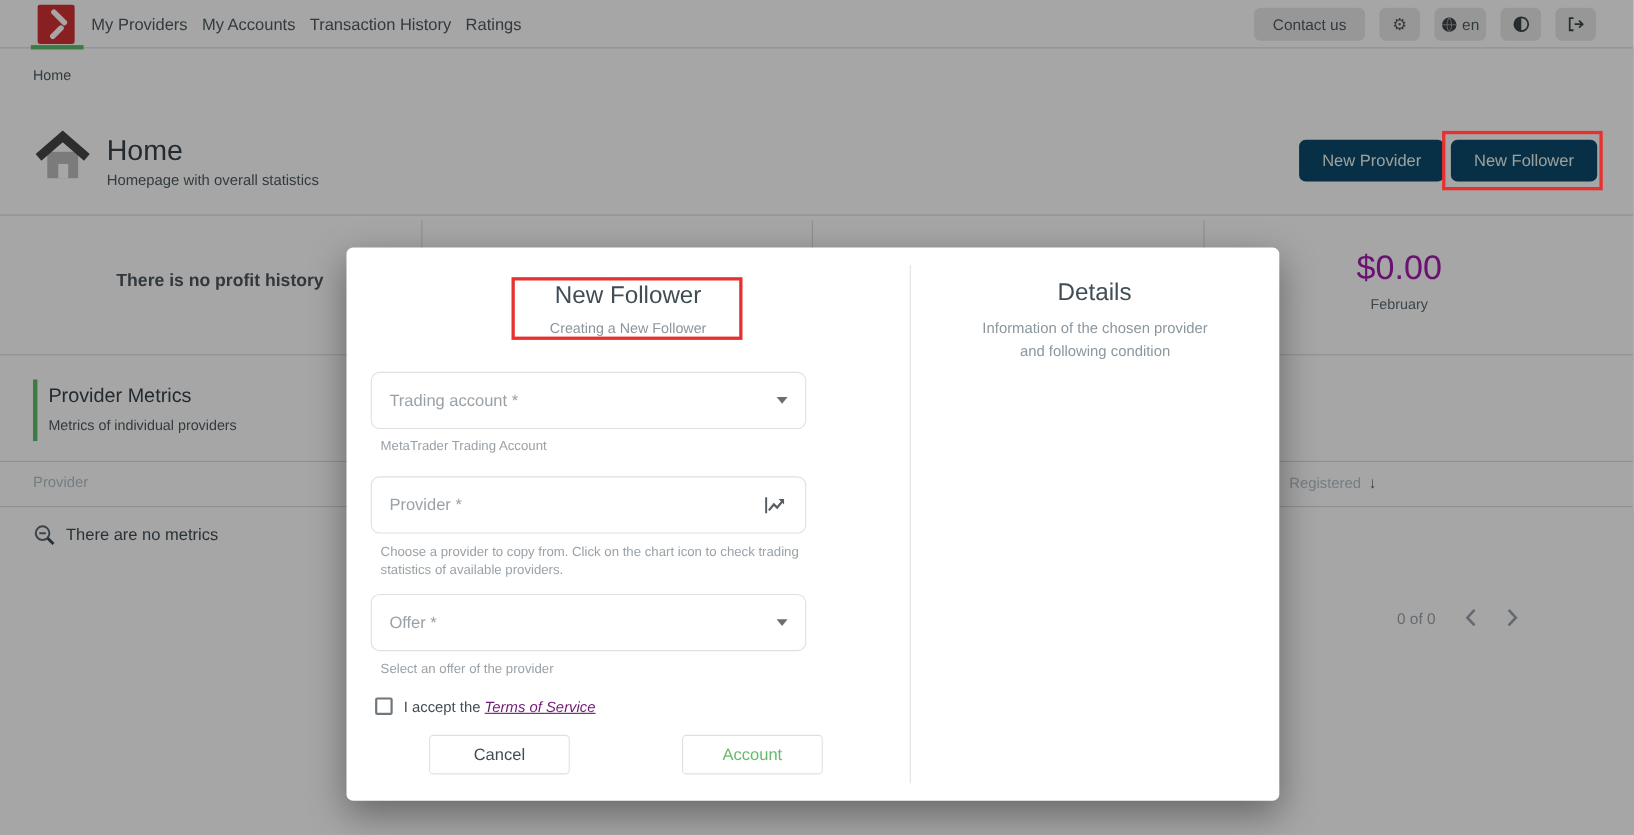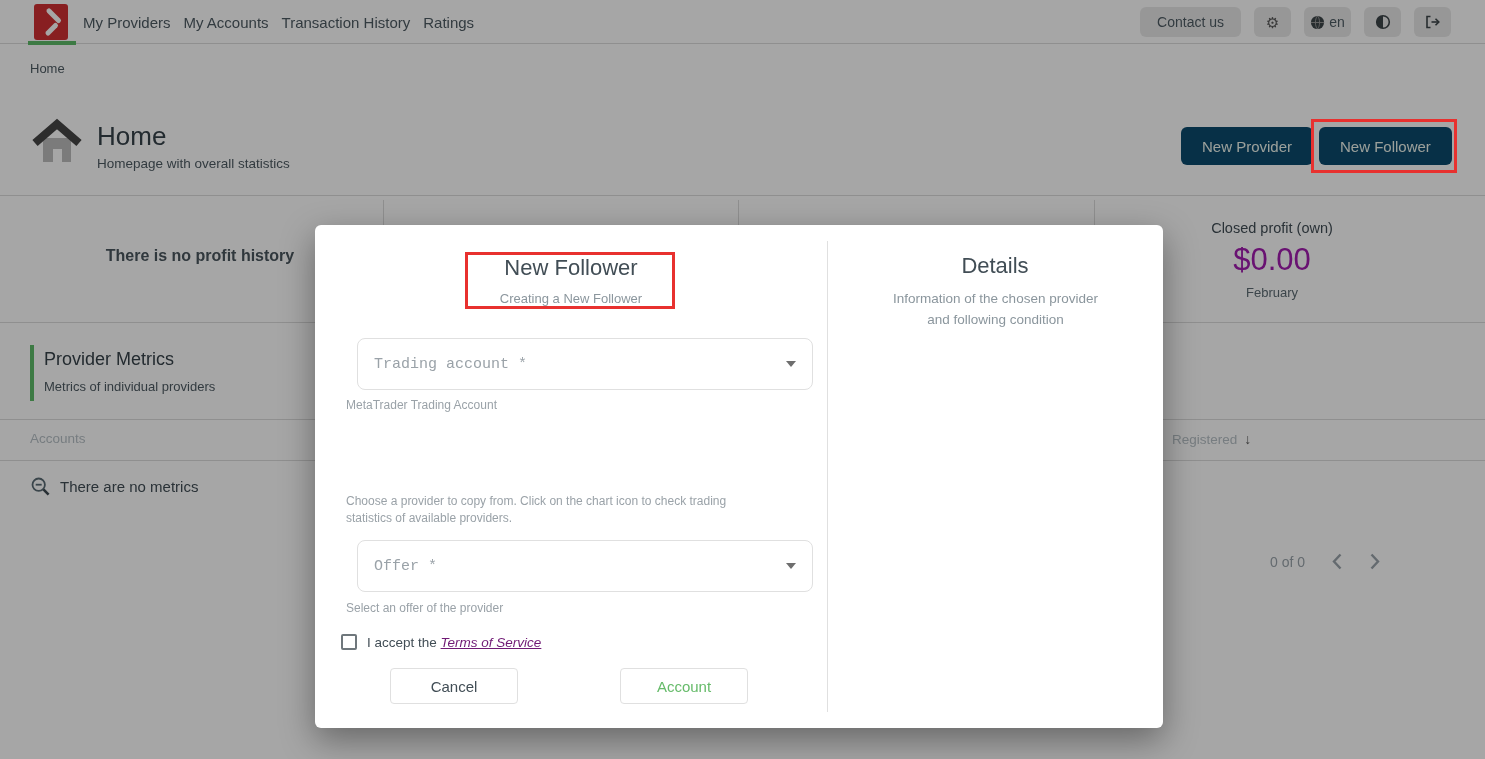--- a/index.html
+++ b/index.html
@@ -68,21 +68,21 @@
   
   #overlay { left:0; top:0; width:1485px; height:759px; background:rgba(0,0,0,0.35); z-index:10; }
 
   
   #modal { left:315px; top:225px; width:848px; height:503px; background:#fff; border-radius:6px; box-shadow:0 12px 34px rgba(0,0,0,0.38); z-index:20; }
   #modal-divider { left:512px; top:16px; height:471px; background:#e0e0e0; }
   #form-col { left:0; top:0; width:512px; height:503px; }
   #modal-title { left:0; top:30px; width:512px; text-align:center; font-size:22px; color:#414d55; }
   #modal-subtitle { left:0; top:66px; width:512px; text-align:center; font-size:13px; color:#8b969d; }
 
-  .field { position:absolute; left:42px; width:456px; height:52px; border:1px solid #e0e0e0; border-radius:8px; background:#fff; display:flex; align-items:center; padding:0 16px; cursor:pointer;font-family:Liberation Mono, monospace; }
+  .field { position:absolute; left:22px; width:396px; height:52px; border:1px solid #e0e0e0; border-radius:8px; background:#fff; display:flex; align-items:center; padding:0 16px; cursor:pointer; }
   .field-label { font-size:15px; color:#9aa2a8; flex:1; }
   .caret { width:0; height:0; border-left:5px solid transparent; border-right:5px solid transparent; border-top:6px solid #6e6e6e; }
   #field-trading { top:113px; }
   #field-provider { top:208px; }
   #field-offer { top:315px; }
   .helper { position:absolute; left:31px; font-size:12px; color:#9aa2a8; line-height:1.45; }
   #helper-trading { top:172px; }
   #helper-provider { top:268px; max-width:408px; }
   #helper-offer { top:375px; }
 
@@ -170,31 +170,30 @@
 <button id="new-provider-btn" class="green-btn">New Provider</button>
 <button id="new-follower-btn" class="green-btn">New Follower</button>
 
 <div id="stats-top" class="abs hline"></div>
 <div id="stats-bottom" class="abs hline"></div>
 <div id="stats-v1" class="abs vline"></div>
 <div id="stats-v2" class="abs vline"></div>
 <div id="stats-v3" class="abs vline"></div>
 <div id="no-profit" class="abs">There is no profit history</div>
 <div id="closed-profit" class="abs">
-  <div id="closed-profit-label">Closed profit (own)</div>
   <div id="closed-profit-value">$0.00</div>
   <div id="closed-profit-period">February</div>
 </div>
 
 <div id="metrics-accent" class="abs"></div>
 <div id="metrics-title" class="abs">Provider Metrics</div>
 <div id="metrics-subtitle" class="abs">Metrics of individual providers</div>
 <div id="thead-top" class="abs hline"></div>
 <div id="thead-bottom" class="abs hline"></div>
-<div id="col-nickname" class="abs">Accounts</div>
+<div id="col-nickname" class="abs">Provider</div>
 <div id="col-registered" class="abs">
   <span>Registered</span>
   <span id="sort-arrow">↓</span>
 </div>
 <div id="empty-row" class="abs">
   <span style="line-height:0">
     <svg width="21" height="21" viewBox="0 0 21 21">
         <circle cx="8.7" cy="8.7" r="6.2" fill="none" stroke="#5a6b74" stroke-width="1.8"></circle>
         <line x1="5.7" y1="8.7" x2="11.7" y2="8.7" stroke="#5a6b74" stroke-width="1.8"></line>
         <line x1="13.4" y1="13.4" x2="18.6" y2="18.6" stroke="#3e4a52" stroke-width="2.6"></line>
@@ -228,20 +227,30 @@
   <div id="form-col" class="abs">
     <div id="modal-title" class="abs">New Follower</div>
     <div id="modal-subtitle" class="abs">Creating a New Follower</div>
 
     <div id="field-trading" class="field">
       <span class="field-label">Trading account *</span>
       <span class="caret"></span>
     </div>
     <div id="helper-trading" class="helper">MetaTrader Trading Account</div>
 
+    <div id="field-provider" class="field">
+      <span class="field-label">Provider *</span>
+      <span style="line-height:0">
+        <svg width="22" height="20" viewBox="0 0 22 20">
+            <line x1="2.5" y1="3" x2="2.5" y2="17.5" stroke="#565e63" stroke-width="1.8"></line>
+            <path d="M5,15 L9.5,9.5 L12.5,12.5 L18,5.8" fill="none" stroke="#565e63" stroke-width="2"></path>
+            <path d="M13.8,4.6 L18.8,4.6 L18.8,9.6 Z" fill="#565e63"></path>
+          </svg>
+      </span>
+    </div>
     <div id="helper-provider" class="helper">Choose a provider to copy from. Click on the chart icon to check trading statistics of available providers.</div>
 
     <div id="field-offer" class="field">
       <span class="field-label">Offer *</span>
       <span class="caret"></span>
     </div>
     <div id="helper-offer" class="helper">Select an offer of the provider</div>
 
     <div id="terms-row" class="abs">
       <span id="terms-checkbox"></span>

